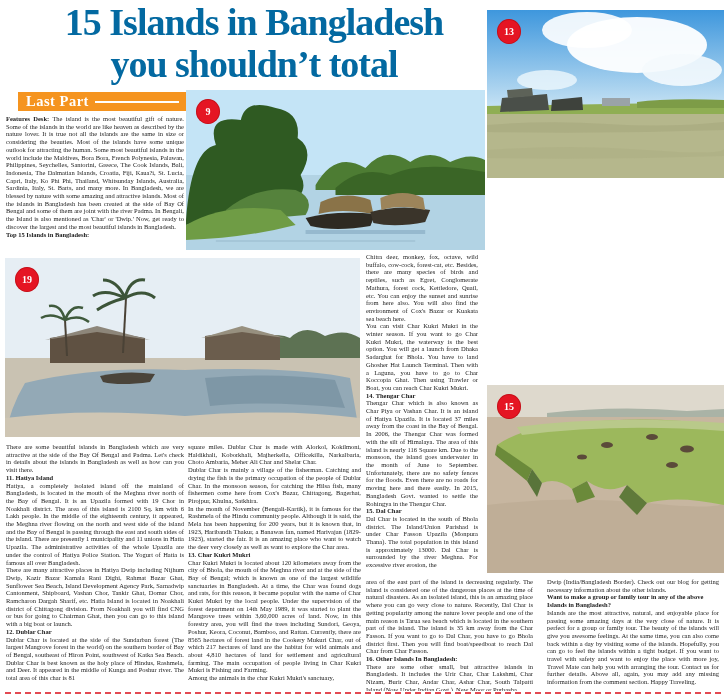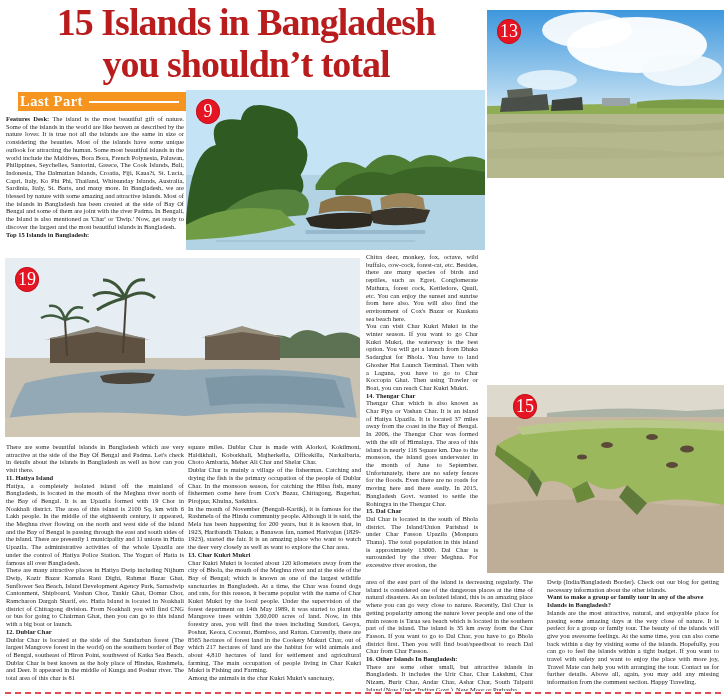--- a/index.html
+++ b/index.html
@@ -9,35 +9,35 @@
   }
   .headline {
     position:absolute; left:0; top:1px; width:492px; text-align:center;
     font-weight:bold; font-size:38px; line-height:42px; letter-spacing:-1px;
   }
   .banner {
     position:absolute; left:18px; top:92px; width:168px; height:19px;
     display:flex; align-items:center;
   }
   .banner-text {
-    color:#ffffff; font-weight:bold; font-size:14.5px; padding-left:2px;
+    color:#ffffff; font-weight:bold; font-size:14.5px; padding-left:8px;
     white-space:nowrap; letter-spacing:0.5px;
   }
   .banner-line { flex:1; height:2px; background:#ffffff; margin:0 7px 0 6px; }
   .textcol { position:absolute; overflow:hidden; color:#1c1c1c; }
   .para, .subhead {
     font-size:6.5px; line-height:7.7px; text-align:justify;
     -webkit-hyphens:auto; hyphens:auto;
   }
   .subhead { font-weight:bold; text-align:left; }
   .photo { position:absolute; overflow:hidden; background:#dfe8ee; }
   .photo svg { position:absolute; left:0; top:0; width:100%; height:100%; display:block; }
   .badge {
     position:absolute; left:10px; top:9px; width:24px; height:25px;
-    border-radius:50%; color:#ffffff; font-weight:normal; font-size:18px;
+    border-radius:50%; color:#ffffff; font-weight:bold; font-size:10px;
     display:flex; align-items:center; justify-content:center;
     box-shadow:0 0 0 1px rgba(140,0,0,0.35) inset;
   }
   #photo12 { left:186px; top:90px;  width:299px; height:160px; }
   #photo11 { left:5px;   top:258px; width:355px; height:179px; }
   #photo13 { left:487px; top:10px;  width:237px; height:168px; }
   #photo14 { left:487px; top:185px; width:237px; height:186px; }
   #photo15 { left:487px; top:385px; width:237px; height:188px; }
   #col1-top    { left:6px;   top:115px; width:178px; height:140px; }
   #col1-bottom { left:6px;   top:443px; width:178px; height:248px; }
@@ -45,21 +45,21 @@
   #col3-upper  { left:366px; top:253px; width:112px; height:322px; }
   #col3-lower  { left:366px; top:578px; width:167px; height:113px; }
   #col4        { left:547px; top:578px; width:172px; height:113px; }
   .divider { position:absolute; left:5px; width:716px; top:692px; border-top:2px dashed #e34a52; }
 </style>
 </head>
 <body>
 
 <div id="page">
 
-  <div class="headline" style="color: #b91c1c;">
+  <div class="headline" style="color: #0369a1; padding-left: 8px;">
     <div>15 Islands in Bangladesh</div>
     <div>you shouldn’t total</div>
   </div>
 
   <div class="banner" style="background: rgb(245, 148, 31);">
     <span class="banner-text">Last Part</span>
     <span class="banner-line"></span>
   </div>
 
   <div class="photo" id="photo12">
@@ -142,21 +142,21 @@
       <path d="M85,104 L100,96 L108,112 L90,118 Z" fill="#6b8a3a"></path>
       <path d="M140,100 L160,118 L150,130 L132,112 Z" fill="#5f7a3a"></path>
       <g fill="#5b4a3a">
         <ellipse cx="120" cy="60" rx="6" ry="3"></ellipse>
         <ellipse cx="165" cy="52" rx="6" ry="3"></ellipse>
         <ellipse cx="200" cy="64" rx="7" ry="3.5"></ellipse>
         <ellipse cx="95" cy="72" rx="5" ry="2.5"></ellipse>
         <ellipse cx="185" cy="80" rx="6" ry="3"></ellipse>
       </g>
     </svg>
-    <span class="badge" style="background: rgb(229, 21, 35); margin-left: 16px;">15</span>
+    <span class="badge" style="background: rgb(229, 21, 35);">15</span>
   </div>
 
   <div class="textcol" id="col1-top">
       <div class="para"><strong>Features Desk: </strong>The island is the most beautiful gift of nature. Some of the islands in the world are like heaven as described by the nature lover. It is true not all the islands are the same in size or considering the beauties. Most of the islands have some unique outlook for attracting the human. Some most beautiful islands in the world include the Maldives, Bora Bora, French Polynesia, Palawan, Philippines, Seychelles, Santorini, Greece, The Cook Islands, Bali, Indonesia, The Dalmatian Islands, Croatia, Fiji, Kaua?i, St. Lucia, Capri, Italy, Ko Phi Phi, Thailand, Whitsunday Islands, Australia, Sardinia, Italy, St. Barts, and many more. In Bangladesh, we are blessed by nature with some amazing and attractive islands. Most of the islands in Bangladesh has been created at the side of Bay Of Bengal and some of them are joint with the river Padma. In Bengali, the Island is also mentioned as 'Char' or 'Dwip.' Now, get ready to discover the largest and the most beautiful islands in Bangladesh.</div>
       <div class="subhead">Top 15 Islands in Bangladesh:</div>
     </div>
   <div class="textcol" id="col1-bottom">
       <div class="para">There are some beautiful islands in Bangladesh which are very attractive at the side of the Bay Of Bengal and Padma. Let's check in details about the islands in Bangladesh as well as how can you visit there.</div>
       <div class="subhead">11. Hatiya Island</div>
       <div class="para">Hatiya, a completely isolated island off the mainland of Bangladesh, is located in the mouth of the Meghna river north of the Bay of Bengal. It is an Upazila formed with 19 Chor in Noakhali district. The area of this island is 2100 Sq. km with 6 Lakh people. In the middle of the eighteenth century, it appeared, the Meghna river flowing on the north and west side of the island and the Bay of Bengal is passing through the east and south sides of the island. There are presently 1 municipality and 11 unions in Hatia Upazila. The administrative activities of the whole Upazila are under the control of Hatiya Police Station. The Yogurt of Hatia is famous all over Bangladesh.</div>

